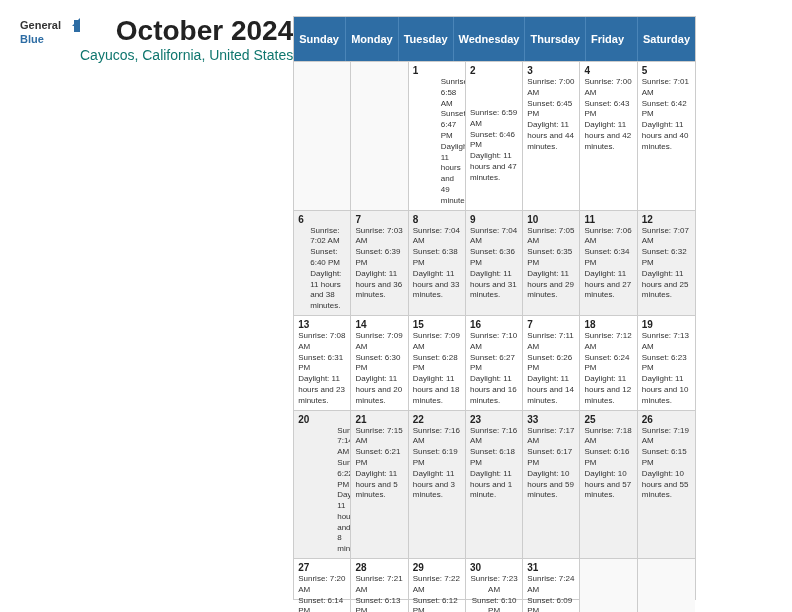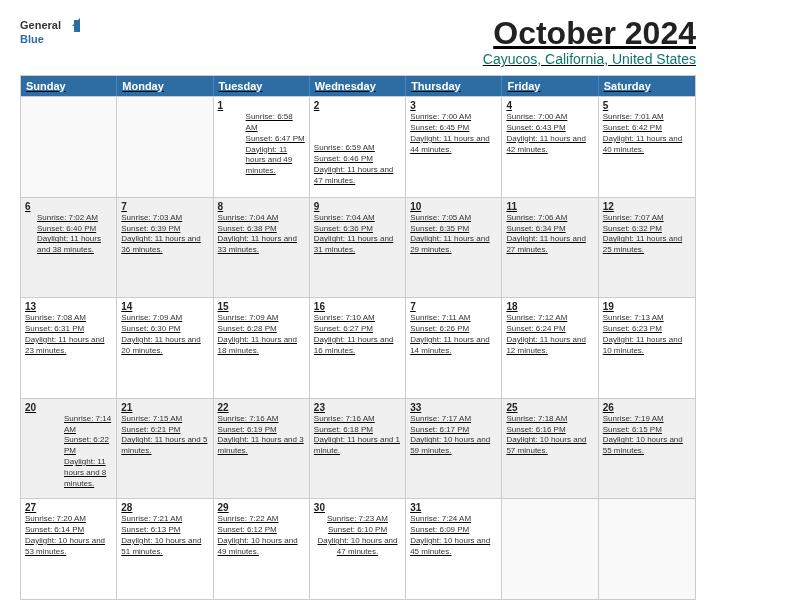--- a/index.html
+++ b/index.html
@@ -8,39 +8,38 @@
       background: #fff;
       width: 792px;
       height: 612px;
       overflow: hidden;
     }
     .page {
       width: 716px;
       height: 612px;
       padding: 16px 20px 12px 20px;
       display: flex;
-      flex-direction: column;
-      text-decoration: underline;
+      flex-direction: row;
     }
     .header {
       display: flex;
       justify-content: space-between;
       align-items: flex-start;
       margin-bottom: 8px;
     }
     .logo {
       display: flex;
       align-items: center;
       gap: 4px;
     }
     .title-block {
       text-align: right;
     }
     .main-title {
-      font-size: 32px;
+      font-size: 28px;
       font-weight: bold;
       color: #222;
       line-height: 1.1;
     }
     .subtitle {
       font-size: 14px;
       color: #0f766e;
     }
     .calendar {
       flex: 1;
@@ -50,21 +49,21 @@
     }
     .cal-header-row {
       display: grid;
       grid-template-columns: repeat(7, 1fr);
       background: #2e6da4;
     }
     .cal-header-cell {
       color: #fff;
       font-size: 11px;
       font-weight: bold;
-      padding: 4px 5px;
+      padding: 16px 5px;
       text-align: left;
       border-right: 1px solid #4a85b8;
     }
     .cal-header-cell:last-child {
       border-right: none;
     }
     .cal-body {
       flex: 1;
       display: flex;
       flex-direction: column;

